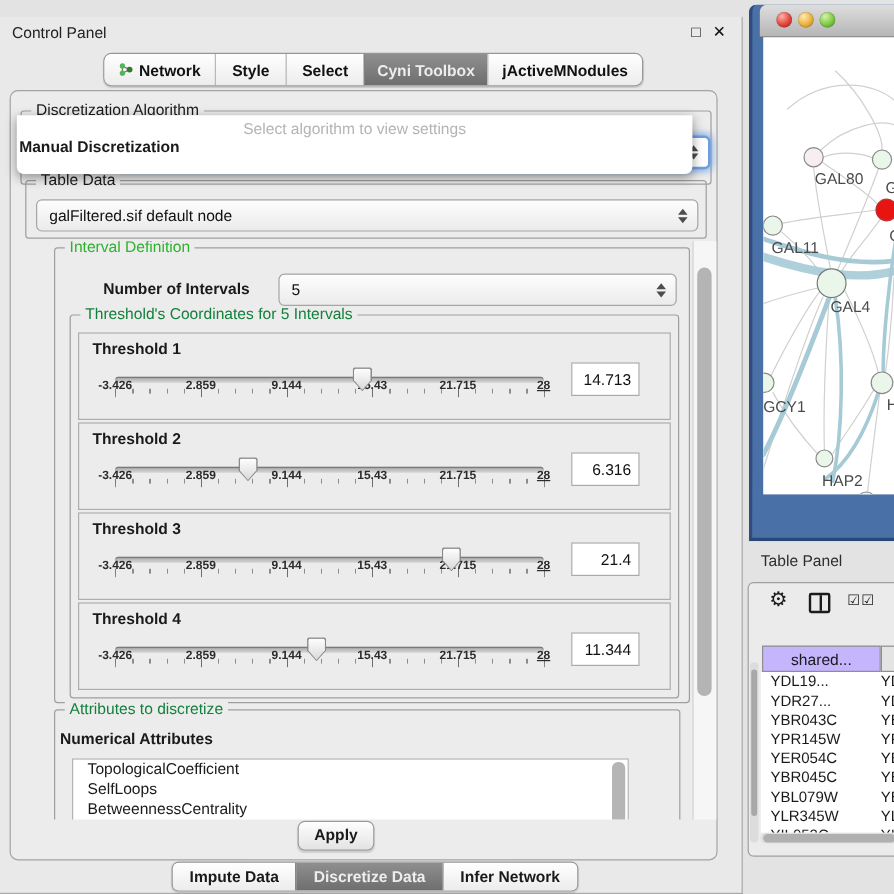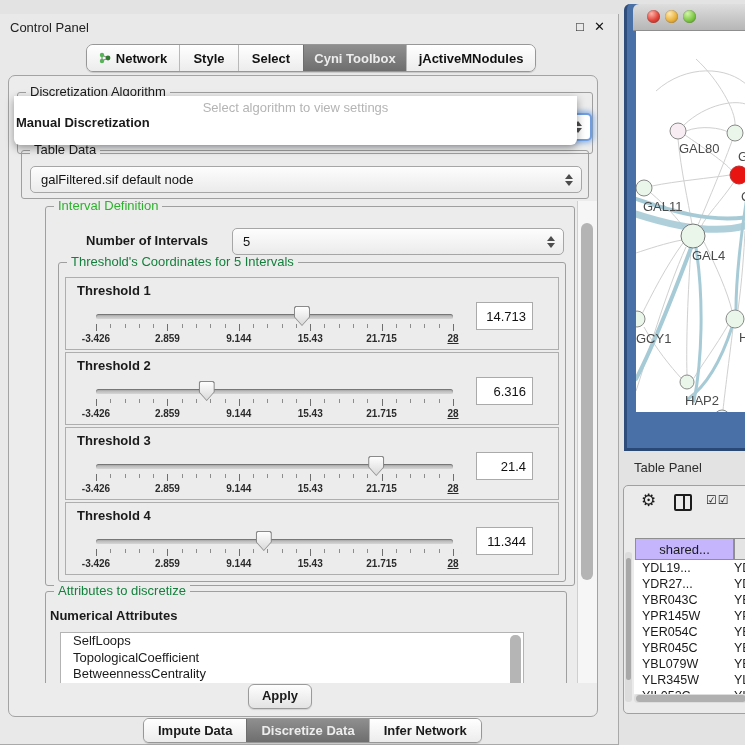--- a/index.html
+++ b/index.html
@@ -64,21 +64,21 @@
   .thumbB{position:absolute;top:4px;width:16px;height:20px;margin-left:-8px;z-index:5;cursor:pointer;
     clip-path:polygon(8% 0,92% 0,100% 8%,100% 55%,50% 100%,0 55%,0 8%);background:#8a8a8a;
     filter:drop-shadow(0 1px 1px rgba(0,0,0,.3));}
   .thumbF{position:absolute;left:1px;top:1px;width:14px;height:18px;
     clip-path:polygon(8% 0,92% 0,100% 8%,100% 55%,50% 100%,0 55%,0 8%);
     background:linear-gradient(#fefefe,#d9d9d9);}
   .ticks-min{position:absolute;left:0;top:22px;width:358px;height:4px;
     background:repeating-linear-gradient(to right,#8c8c8c 0,#8c8c8c 1px,transparent 1px,transparent 14.28px);}
   .ticks-maj{position:absolute;left:0;top:22px;width:358px;height:7px;
     background:repeating-linear-gradient(to right,#6e6e6e 0,#6e6e6e 1px,transparent 1px,transparent 71.4px);}
-  .slabels span{position:absolute;top:31px;transform:translateX(-50%);font-size:10px;font-weight:600;color:#2c2c2c;white-space:nowrap;}
+  .slabels span{position:absolute;top:14px;transform:translateX(-50%);font-size:10px;font-weight:600;color:#2c2c2c;white-space:nowrap;}
   .slabels span:nth-child(1){left:0%;}.slabels span:nth-child(2){left:20%;}
   .slabels span:nth-child(3){left:40%;}.slabels span:nth-child(4){left:60%;}
   .slabels span:nth-child(5){left:80%;}.slabels span:nth-child(6){left:100%;text-decoration:underline;}
   .vbox{position:absolute;left:410px;top:24px;width:57px;height:28px;background:#fff;border:1px solid #aaa;
     font-size:13px;text-align:right;padding:0 6px 0 0;box-sizing:border-box;font-family:inherit;color:#111;}
 
   
   .listbox{position:absolute;left:14px;top:40px;width:462px;height:90px;background:#fff;border:1px solid #b3b3b3;}
   .listbox .li{padding:1px 0 1px 12px;font-size:13px;line-height:14.5px;cursor:default;white-space:nowrap;}
   .list-scroll{position:absolute;right:2px;top:2px;width:11px;height:84px;}
@@ -286,22 +286,22 @@
             </div>
             <input class="vbox" value="11.344" style="">
           </div>
         </div>
       </div>
 
       <div class="grp" style="left:26px;top:390px;width:520px;height:130px;">
         <span class="gt gt-blue">Attributes to discretize</span>
         <span class="abs" style="left:4px;top:16px;font-weight:bold;">Numerical Attributes</span>
         <div class="listbox">
+          <div class="li">TopologicalCoefficient</div>
           <div class="li">SelfLoops</div>
-          <div class="li">TopologicalCoefficient</div>
           <div class="li">BetweennessCentrality</div>
           <div class="list-scroll">
               <div class="thumb"></div>
             </div>
         </div>
       </div>
     </div>
 
     <div class="vscroll">
       <div class="thumb" style="top:22px;height:357px;"></div>

